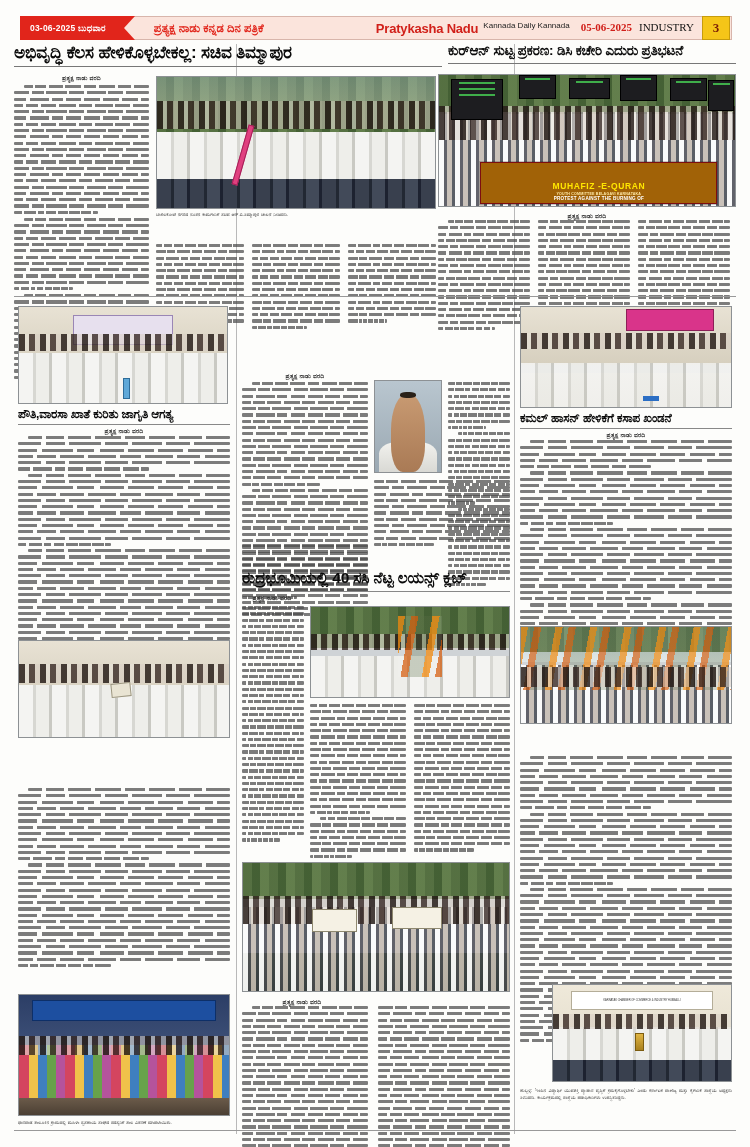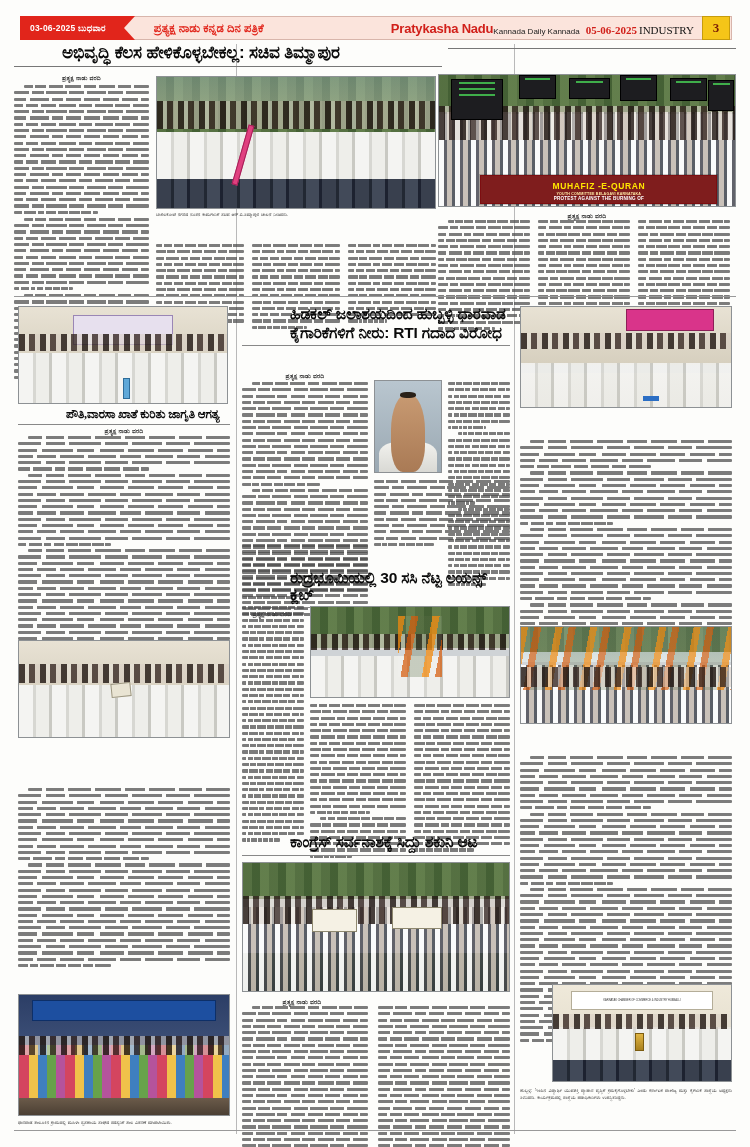--- a/index.html
+++ b/index.html
@@ -59,21 +59,22 @@
   .mh-kn-title {
     color: #e1251b;
     font-size: 11.5px;
     font-weight: bold;
     margin-left: 30px;
     white-space: nowrap;
   }
   .mh-right {
     margin-left: auto;
     display: flex;
-    align-items: flex-end;
+    align-items: flex-start;
+    gap: 5px;
     padding-right: 0;
   }
   .mh-brand {
     color: #d1201a;
     font-size: 13px;
     font-weight: bold;
     letter-spacing: -.2px;
   }
   .mh-sub {
     color: #222;
@@ -123,26 +124,25 @@
     width: 1px;
     background: #b9b9b9;
   }
 
   
   .hl {
     font-weight: bold;
     color: #0a0a0a;
     line-height: 1.08;
     letter-spacing: -.2px;
-    margin-left: 48px;
   }
   .hl-xl { font-size: 17px; }
   .hl-lg { font-size: 15.5px; }
   .hl-md { font-size: 13.5px; }
-  .hl-sm { font-size: 12px; font-family: Liberation Serif, serif; }
+  .hl-sm { font-size: 12px; }
 
   .byline {
     text-align: center;
     font-size: 6px;
     font-weight: bold;
     color: #333;
     margin: 3px 0 3px 0;
     letter-spacing: .2px;
   }
 
@@ -251,26 +251,26 @@
     margin: 2px auto 0;
     width: 72%;
     height: 2px;
     background: #3fae4a;
   }
   .photo .banner {
     position: absolute;
     left: 14%;
     right: 6%;
     bottom: 2px;
-    background: #7f1d1d;
+    background: #a16207;
     border: 1px solid #7d0d10;
     color: #ffe600;
     font-weight: bold;
     text-align: center;
-    padding: 6px 0 2px;
+    padding: 19px 0 2px;
     line-height: 1.12;
     box-shadow: 0 0 0 1px rgba(0,0,0,.2);
   }
   .photo .banner .b1 { font-size: 8.5px; letter-spacing: .6px; }
   .photo .banner .b2 { font-size: 3.6px; color:#ffe9a6; letter-spacing:.2px;}
   .photo .banner .b3 { font-size: 4.6px; color:#ffffff; letter-spacing:.2px;}
   .photo .portrait-bg {
     position:absolute; inset:0;
     background: linear-gradient(#b9c6cf, #9aa8b2);
   }
@@ -468,20 +468,21 @@
         <div class="ln c"></div>
         <div class="ln"></div>
       <div class="ln b"></div>
         <div class="ln c"></div>
         <div class="ln"></div>
         <div class="ln b"></div>
       <div class="ln c short2"></div>
     </div>
 
     <div style="position:absolute; left:434px; top:0; width:288px;">
+      <div class="hl hl-md">ಕುರ್‌ಆನ್ ಸುಟ್ಟ ಪ್ರಕರಣ: ಡಿಸಿ ಕಚೇರಿ ಎದುರು ಪ್ರತಿಭಟನೆ</div>
       <div style="border-top:1px solid #777; margin-top:4px;"></div>
     </div>
 
     <div class="photo" style="position:absolute; left:424px; top:30px; width:298px; height:133px;">
       <div class="trees" style="height:30%;"></div>
       <div class="crowd" style="height:72%;"></div>
       <div class="heads" style="top:24%; height:26%;"></div>
 
       <div class="placard" style="left:4%; top:3%; width:17%; height:30%;">
         <i></i>
@@ -624,25 +625,20 @@
       <div class="ln"></div>
         <div class="ln b"></div>
         <div class="ln c"></div>
         <div class="ln"></div>
       <div class="ln b"></div>
         <div class="ln c"></div>
         <div class="ln"></div>
         <div class="ln b short"></div>
     </div>
 
-    <div style="position:absolute; left:228px; top:262px; width:268px;">
-      <div class="hl hl-lg">ಹಿಡಕಲ್ ಜಲಾಶಯದಿಂದ ಹುಬ್ಬಳ್ಳಿ ಧಾರವಾಡ</div>
-      <div class="hl hl-lg" style="margin-top:2px;">ಕೈಗಾರಿಕೆಗಳಿಗೆ ನೀರು: RTI ಗದಾದ ವಿರೋಧ</div>
-      <div style="border-top:1px solid #888; margin-top:4px;"></div>
-    </div>
 
     <div class="byline" style="position:absolute; left:228px; top:326px; width:126px; text-align:center;">ಪ್ರತ್ಯಕ್ಷ ನಾಡು ವರದಿ</div>
 
     <div class="body-text" style="position:absolute; left:228px; top:338px; width:126px;">
       <div class="ln indent"></div>
         <div class="ln b"></div>
         <div class="ln c"></div>
         <div class="ln"></div>
       <div class="ln b"></div>
         <div class="ln c"></div>
@@ -752,20 +748,25 @@
 
     <div class="photo" style="position:absolute; left:506px; top:262px; width:212px; height:102px;">
       <div class="room-wall" style="height:58%;"></div>
       <div class="banner-strip" style="left:50%; right:8%; top:2%; height:20%; background:#d9348a; border-color:#8c1f58;"></div>
       <div class="table" style="height:34%;"></div>
       <div class="whiteshirts" style="height:44%; opacity:.9;"></div>
       <div class="heads" style="top:26%; height:16%;"></div>
       <div style="position:absolute; left:58%; bottom:6%; width:16px; height:5px;
                   background:#2b6ec4;"></div>
     </div>
+    <div style="position:absolute; left:506px; top:368px; width:212px;">
+      <div class="hl hl-sm">ಕಮಲ್ ಹಾಸನ್ ಹೇಳಿಕೆಗೆ ಕಸಾಪ ಖಂಡನೆ</div>
+      <div style="border-top:1px solid #888; margin-top:3px;"></div>
+      <div class="byline">ಪ್ರತ್ಯಕ್ಷ ನಾಡು ವರದಿ</div>
+    </div>
     <div class="body-text" style="position:absolute; left:506px; top:396px; width:212px;">
       <div class="ln indent"></div>
         <div class="ln b"></div>
         <div class="ln c"></div>
         <div class="ln"></div>
       <div class="ln b short"></div>
       <div class="ln indent" style="margin-top:3px;"></div>
         <div class="ln b"></div>
         <div class="ln c"></div>
       <div class="ln"></div>
@@ -796,21 +797,21 @@
       <div class="ln b"></div>
         <div class="ln c"></div>
         <div class="ln"></div>
         <div class="ln b"></div>
       <div class="ln c"></div>
         <div class="ln"></div>
         <div class="ln b short2"></div>
     </div>
 
     <div style="position:absolute; left:228px; top:526px; width:268px;">
-      <div class="hl hl-lg">ರುದ್ರಭೂಮಿಯಲ್ಲಿ 30 ಸಸಿ ನೆಟ್ಟ ಲಯನ್ಸ್ ಕ್ಲಬ್</div>
+      <div class="hl hl-lg">ರುದ್ರಭೂಮಿಯಲ್ಲಿ 40 ಸಸಿ ನೆಟ್ಟ ಲಯನ್ಸ್ ಕ್ಲಬ್</div>
       <div style="border-top:1px solid #888; margin-top:4px;"></div>
       <div class="byline" style="width:60px; text-align:center;">ಪ್ರತ್ಯಕ್ಷ ನಾಡು ವರದಿ</div>
     </div>
 
     <div class="photo" style="position:absolute; left:296px; top:562px; width:200px; height:92px;">
       <div class="trees" style="height:46%;"></div>
       <div class="ground" style="height:30%;"></div>
       <div class="whiteshirts" style="height:46%;"></div>
       <div class="heads" style="top:30%; height:18%;"></div>
       <div class="saffron" style="left:44%; right:34%; top:10%; bottom:22%; opacity:.85;"></div>
@@ -999,24 +1000,20 @@
         <div class="ln c"></div>
         <div class="ln"></div>
       <div class="ln b"></div>
         <div class="ln c"></div>
         <div class="ln"></div>
         <div class="ln b"></div>
       <div class="ln c"></div>
         <div class="ln short"></div>
     </div>
 
-    <div style="position:absolute; left:228px; top:790px; width:268px;">
-      <div class="hl hl-lg">ಕಾಂಗ್ರೆಸ್ ಸರ್ವನಾಶಕ್ಕೆ ಸಿದ್ದು ಶಕುನಿ ಆಟ</div>
-      <div style="border-top:1px solid #888; margin-top:4px;"></div>
-    </div>
 
     <div class="photo" style="position:absolute; left:228px; top:818px; width:268px; height:130px;">
       <div class="trees" style="height:28%;"></div>
       <div class="ground" style="height:30%;"></div>
       <div class="crowd" style="height:66%;"></div>
       <div class="heads" style="top:26%; height:22%;"></div>
       <div style="position:absolute; left:26%; top:36%; width:16%; height:16%;
                   background:#f5f1e4; border:1px solid #8e886f;"></div>
       <div style="position:absolute; left:56%; top:34%; width:18%; height:16%;
                   background:#f5f1e4; border:1px solid #8e886f;"></div>

